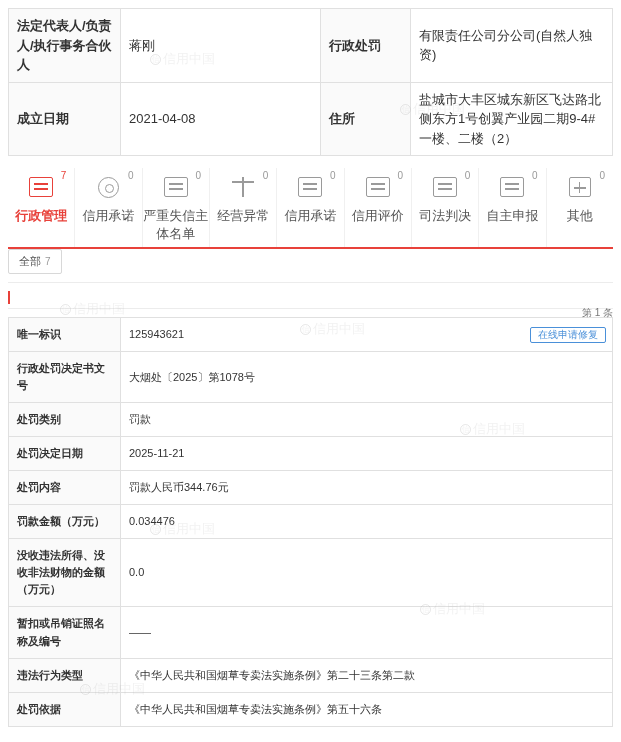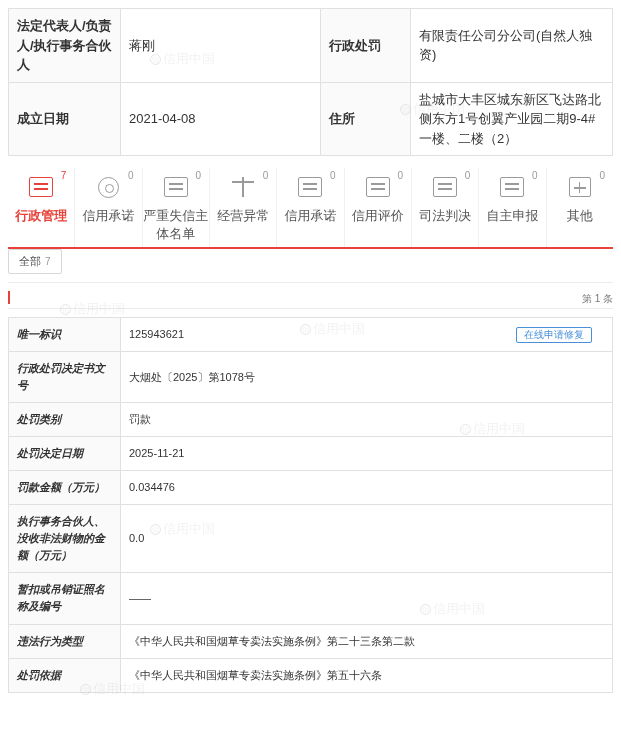--- a/index.html
+++ b/index.html
@@ -218,21 +218,21 @@
     border-bottom: 1px solid #ececec;
   }
   .rec-bar {
     position: absolute;
     left: 0; top: 0;
     width: 2px; height: 13px;
     background: #e8413a;
   }
   .rec-idx {
     position: absolute;
-    right: 0; top: 1px;
+    right: 0; top: 15px;
     font-size: 10px;
     color: #777;
   }
 
   
   table.detail {
     width: 605px;
     margin: 8px auto 0 auto;
     border-collapse: collapse;
     table-layout: fixed;
@@ -242,26 +242,25 @@
     border: 1px solid #e0e0e0;
     padding: 8px 8px;
     vertical-align: middle;
     line-height: 1.55;
   }
   table.detail td.k {
     width: 112px;
     background: #fafafa;
     font-weight: bold;
     color: #333;
-    font-style: italic;
   }
   table.detail td.v { color: #333; position: relative; }
   .repair-btn {
     position: absolute;
-    right: 20px; top: 50%;
+    right: 6px; top: 50%;
     transform: translateY(-50%);
     border: 1px solid #4a90d9;
     color: #4a90d9;
     background: #fff;
     font-size: 10px;
     padding: 0 7px;
     border-radius: 2px;
     line-height: 1.4;
   }
 </style>
@@ -389,25 +388,29 @@
     </tr>
     <tr>
       <td class="k">处罚类别</td>
       <td class="v">罚款</td>
     </tr>
     <tr>
       <td class="k">处罚决定日期</td>
       <td class="v">2025-11-21</td>
     </tr>
     <tr>
+      <td class="k">处罚内容</td>
+      <td class="v">罚款人民币344.76元</td>
+    </tr>
+    <tr>
       <td class="k">罚款金额（万元）</td>
       <td class="v">0.034476</td>
     </tr>
     <tr>
-      <td class="k">执行事务合伙人、没收非法财物的金额（万元）</td>
+      <td class="k">没收违法所得、没收非法财物的金额（万元）</td>
       <td class="v">0.0</td>
     </tr>
     <tr>
       <td class="k">暂扣或吊销证照名称及编号</td>
       <td class="v">——</td>
     </tr>
     <tr>
       <td class="k">违法行为类型</td>
       <td class="v">《中华人民共和国烟草专卖法实施条例》第二十三条第二款</td>
     </tr>

